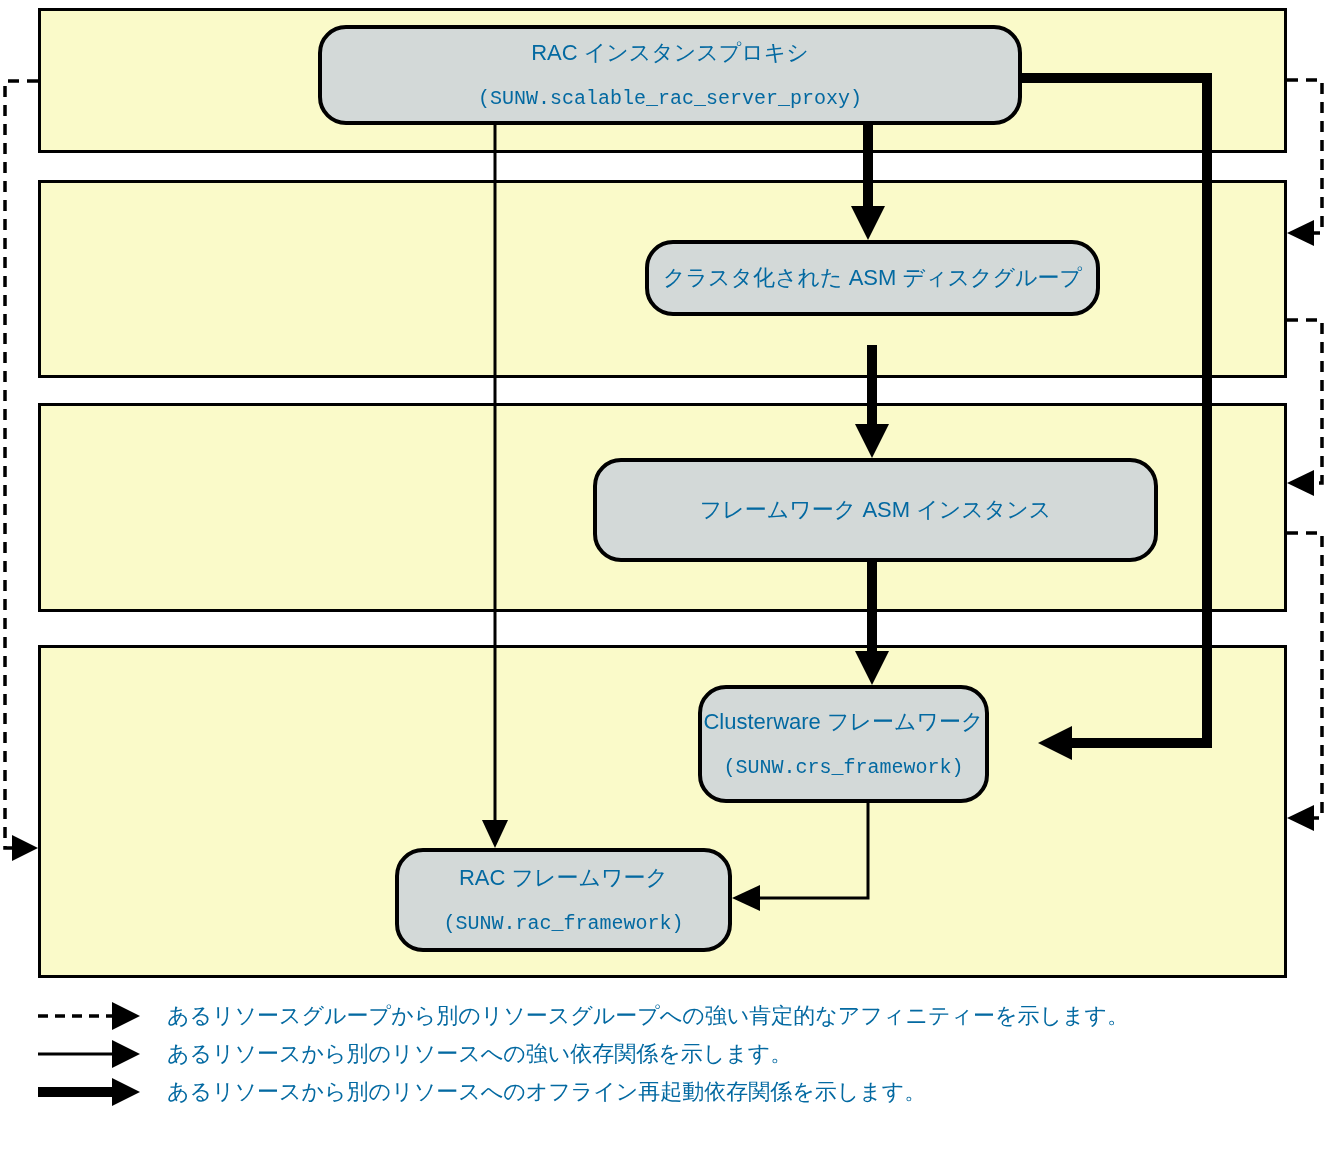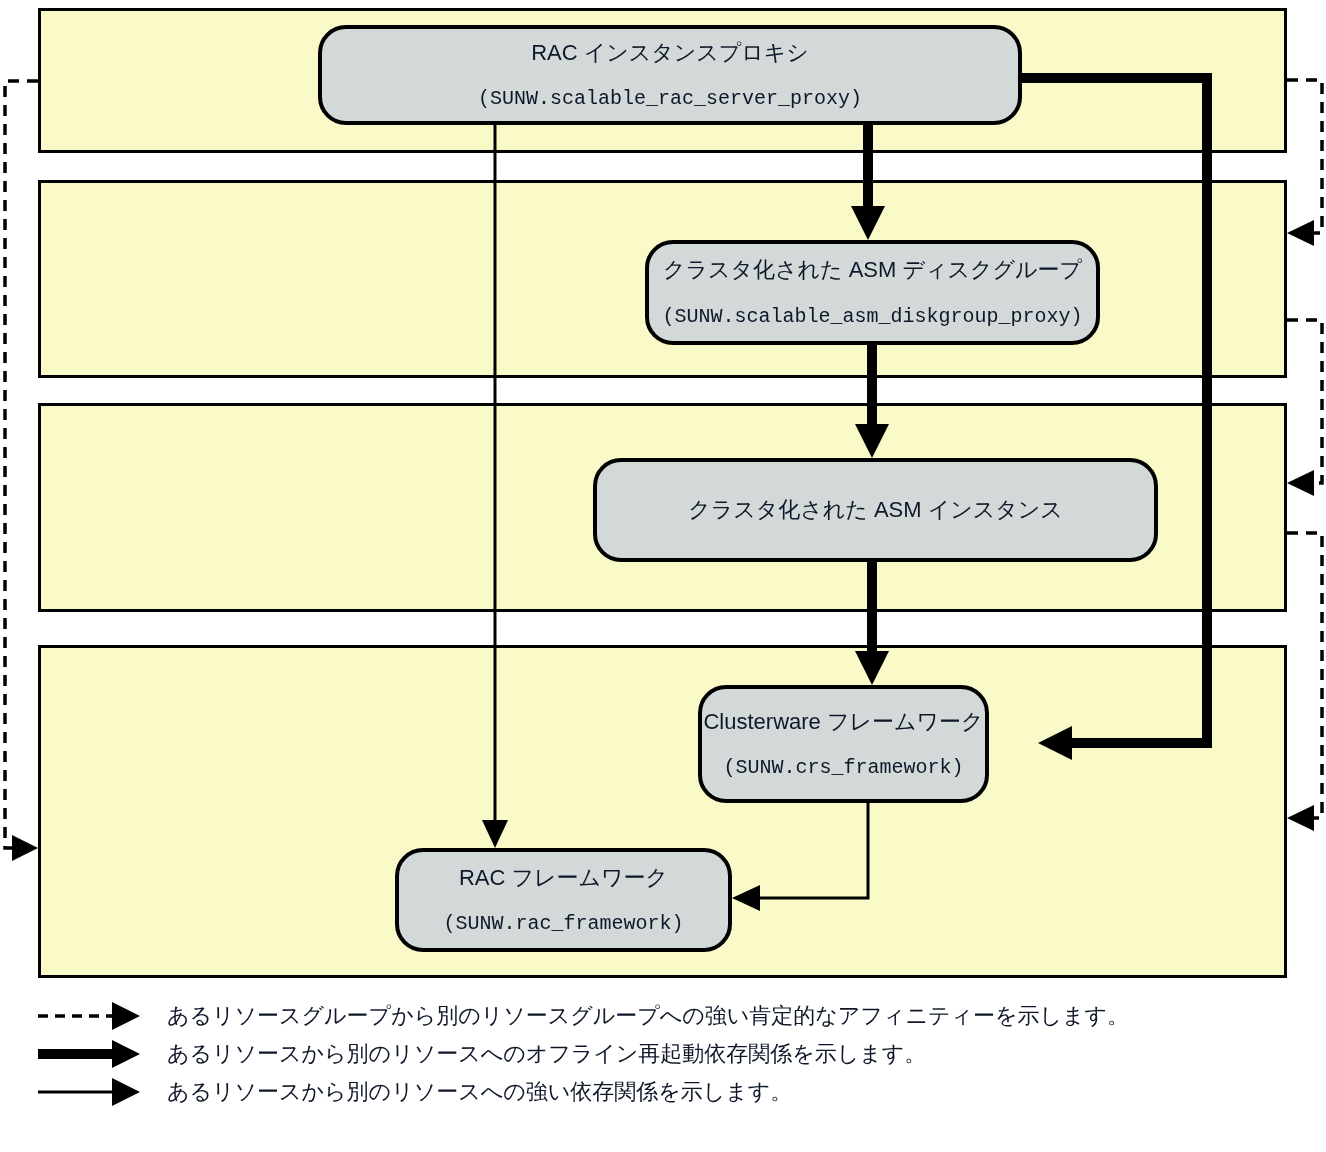--- a/index.html
+++ b/index.html
@@ -3,21 +3,21 @@
 <meta charset="utf-8">
 <style>
   :root{
     --group-fill:#FAFAC9;
     --node-fill:#D3D9D8;
     --line:#000000;
   }
   html,body{margin:0;padding:0;background:#ffffff;}
   .stage{
     position:relative;width:1326px;height:1152px;background:#ffffff;
-    font-family:"Liberation Sans","DejaVu Sans",sans-serif;color:#0f172a;
+    font-family:"Liberation Sans","DejaVu Sans",sans-serif;color:#0369a1;
     overflow:hidden;
   }
   .band{
     position:absolute;background:var(--group-fill);
     border:3px solid var(--line);box-sizing:border-box;z-index:1;
   }
   .node{
     position:absolute;background:var(--node-fill);
     border:4px solid var(--line);border-radius:28px;box-sizing:border-box;
     display:flex;flex-direction:column;align-items:center;justify-content:center;
@@ -44,27 +44,26 @@
   <div class="band" style="left:38px;top:8px;width:1249px;height:145px;"></div>
   <div class="band" style="left:38px;top:180px;width:1249px;height:198px;"></div>
   <div class="band" style="left:38px;top:403px;width:1249px;height:209px;"></div>
   <div class="band" style="left:38px;top:645px;width:1249px;height:333px;"></div>
 
   <div class="node" style="left:318px;top:25px;width:704px;height:100px;">
     <div class="title">RAC インスタンスプロキシ</div>
     <div class="resource">(SUNW.scalable_rac_server_proxy)</div>
   </div>
 
-  <div class="node" style="left:645px;top:240px;width:455px;height:105px;">
+  <div class="node" style="left:645px;top:240px;width:455px;height:76px;">
     <div class="title">クラスタ化された ASM ディスクグループ</div>
-    <div class="resource">(SUNW.scalable_asm_diskgroup_proxy)</div>
   </div>
 
   <div class="node" style="left:593px;top:458px;width:565px;height:104px;">
-    <div class="title">クラスタ化された ASM インスタンス</div>
+    <div class="title">フレームワーク ASM インスタンス</div>
   </div>
 
   <div class="node" style="left:698px;top:685px;width:291px;height:118px;">
     <div class="title">Clusterware フレームワーク</div>
     <div class="resource">(SUNW.crs_framework)</div>
   </div>
 
   <div class="node" style="left:395px;top:848px;width:337px;height:104px;">
     <div class="title">RAC フレームワーク</div>
     <div class="resource">(SUNW.rac_framework)</div>
@@ -119,27 +118,27 @@
   <div class="legend">
     <div class="legend-row">
       <svg class="legend-swatch" viewBox="0 0 102 38">
         <path class="stroke" stroke-width="3.5" stroke-dasharray="10 7" d="M 0 19 L 74 19"></path>
         <polygon class="fillhead" points="74,5 74,33 102,19"></polygon>
       </svg>
       <span class="legend-label">あるリソースグループから別のリソースグループへの強い肯定的なアフィニティーを示します。</span>
     </div>
     <div class="legend-row">
       <svg class="legend-swatch" viewBox="0 0 102 38">
+        <path class="stroke" stroke-width="3" d="M 0 19 L 74 19"></path>
+        <polygon class="fillhead" points="74,5 74,33 102,19"></polygon>
+      </svg>
+      <span class="legend-label">あるリソースから別のリソースへの強い依存関係を示します。</span>
+    </div>
+    <div class="legend-row">
+      <svg class="legend-swatch" viewBox="0 0 102 38">
         <path class="stroke" stroke-width="10" d="M 0 19 L 74 19"></path>
         <polygon class="fillhead" points="74,5 74,33 102,19"></polygon>
       </svg>
       <span class="legend-label">あるリソースから別のリソースへのオフライン再起動依存関係を示します。</span>
-    </div>
-    <div class="legend-row">
-      <svg class="legend-swatch" viewBox="0 0 102 38">
-        <path class="stroke" stroke-width="3" d="M 0 19 L 74 19"></path>
-        <polygon class="fillhead" points="74,5 74,33 102,19"></polygon>
-      </svg>
-      <span class="legend-label">あるリソースから別のリソースへの強い依存関係を示します。</span>
     </div>
   </div>
 
 </div>
 
 </body></html>

